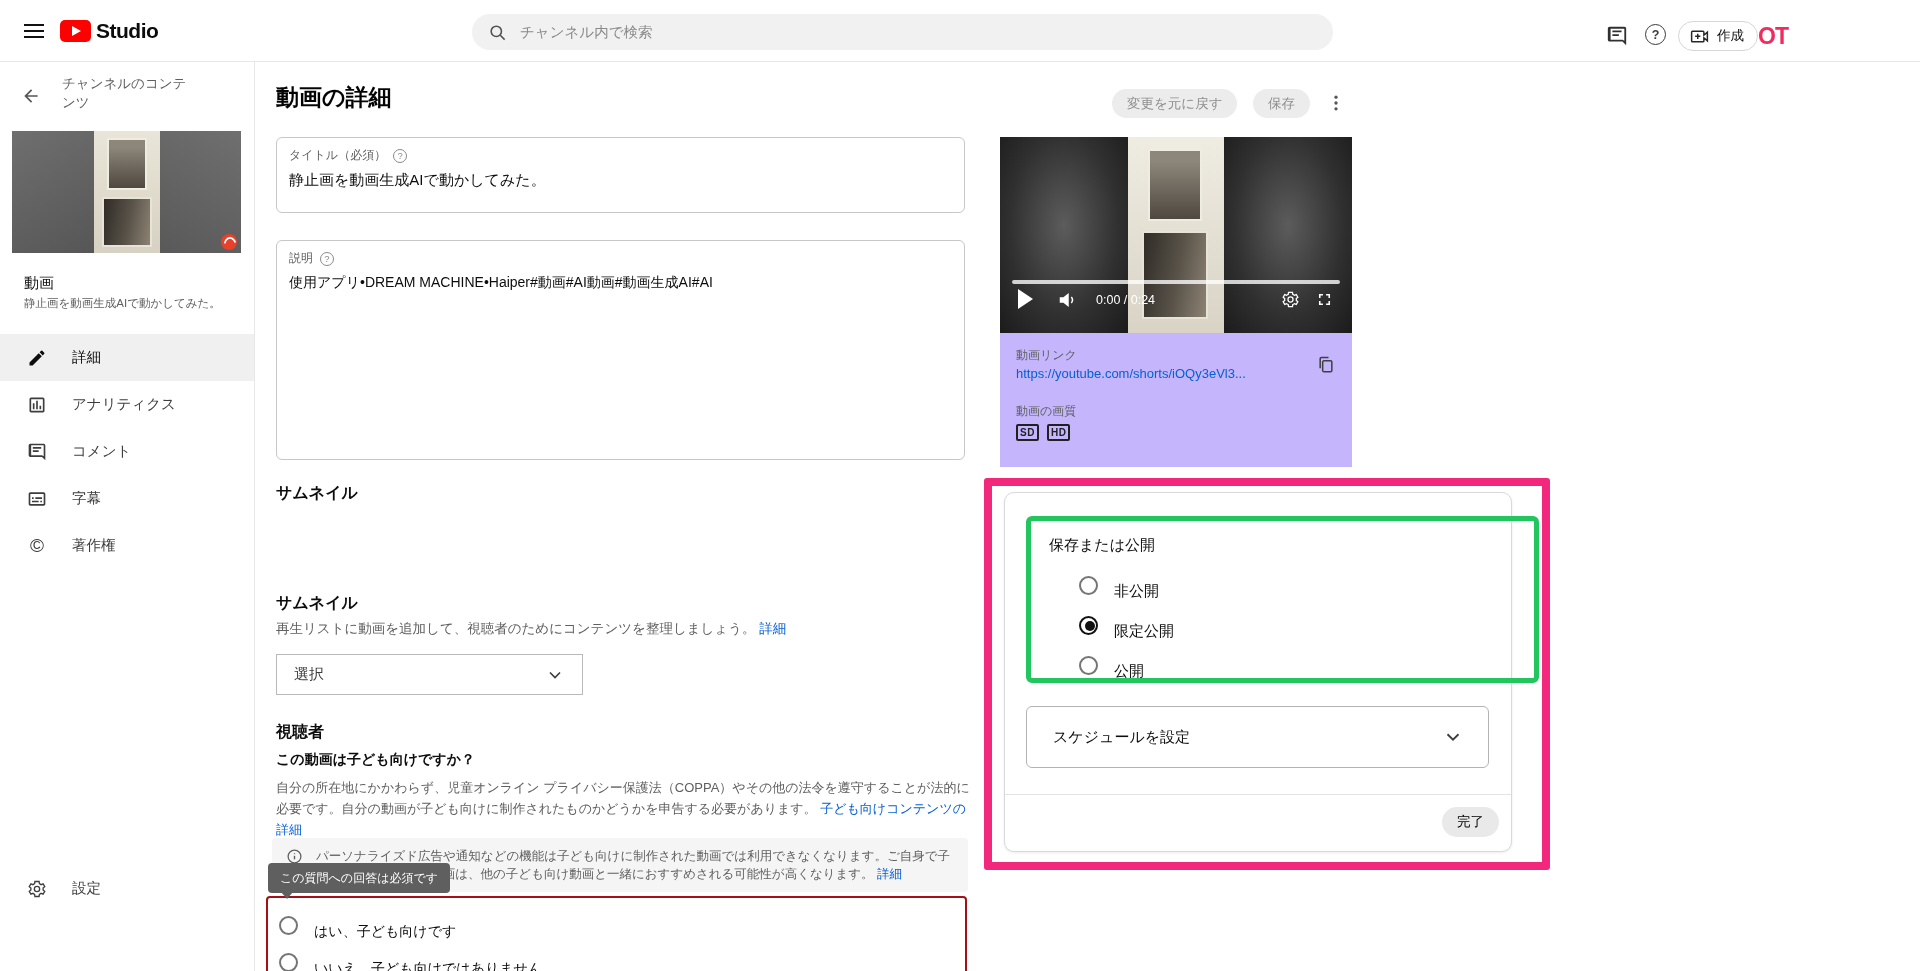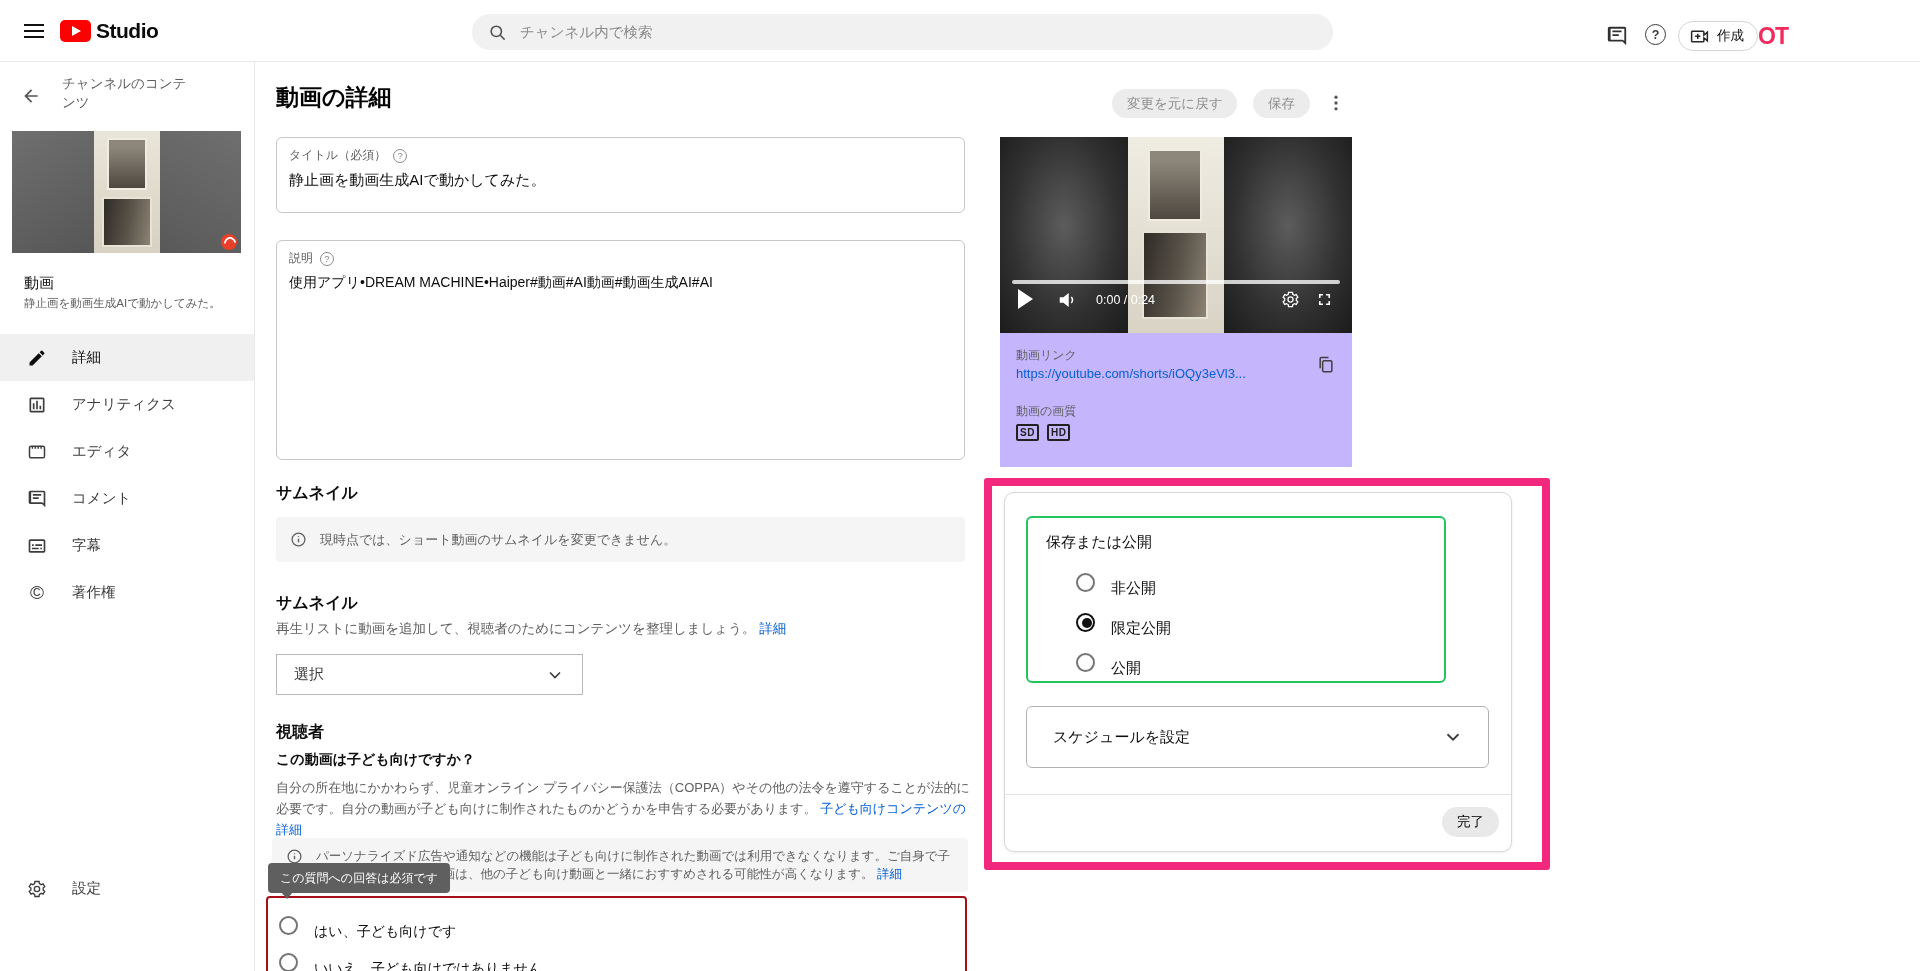--- a/index.html
+++ b/index.html
@@ -111,21 +111,21 @@
   #vl-label { position:absolute; left:16px; top:14px; font-size:12px; color:#606060; }
   #vl-link { position:absolute; left:16px; top:33px; font-size:13px; max-width:290px; white-space:nowrap; overflow:hidden; }
   #copy-icon { position:absolute; right:16px; top:22px; width:20px; height:20px; color:#3f3f3f; cursor:pointer; }
   #vq-label { position:absolute; left:16px; top:70px; font-size:12px; color:#606060; }
   #badges { position:absolute; left:16px; top:91px; display:flex; gap:8px; }
   .badge { border:2px solid #212121; border-radius:2px; font-size:10px; font-weight:700; color:#212121; padding:1px 2px; letter-spacing:0.5px; }
 
   
   #annotation { position:absolute; left:984px; top:478px; width:566px; height:392px; border:8px solid #f2287c; border-radius:3px; z-index:10; pointer-events:none; }
   #vis-card { position:absolute; left:1004px; top:492px; width:508px; height:360px; background:#fff; border:1px solid #d9d9d9; border-radius:10px; box-shadow:0 1px 3px rgba(0,0,0,.08); }
-  #vis-fieldset { position:absolute; left:21px; top:23px; width:420px; height:167px; border:2px solid #22c55e; border-radius:6px; }
+  #vis-fieldset { position:absolute; left:21px; top:23px; width:513px; height:167px; border:5px solid #22c55e; border-radius:6px; }
   #vis-legend { position:absolute; left:18px; top:15px; font-size:15px; color:#0d0d0d; }
   #vis-options { position:absolute; left:0; top:44px; width:100%; }
   #vis-options .radio-row { padding-left:48px; height:40px; }
   #vis-options .radio-label { font-size:15px; }
   #vis-select { position:absolute; left:21px; top:213px; width:463px; height:62px; border:1px solid #b3b3b3; border-radius:6px; display:flex; align-items:center; padding:0 24px 0 26px; font-size:15px; color:#0d0d0d; cursor:pointer; }
   #vis-select .chev { margin-left:auto; color:#3c3c3c; }
   #vis-divider { position:absolute; left:0; top:301px; width:100%; border-top:1px solid #e3e3e3; }
   #btn-done { position:absolute; left:437px; top:314px; width:57px; height:30px; border-radius:15px; background:#e9e9e9; font-size:13.5px; color:#000000; display:flex; align-items:center; justify-content:center; cursor:pointer; }
 </style>
 </head>
@@ -189,27 +189,20 @@
           </svg>
         <span class="sb-label">詳細</span>
       </div>
       <div class="sb-item">
         <svg class="sb-ico" viewBox="0 0 24 24" fill="currentColor">
             <path d="M19 3H5c-1.1 0-2 .9-2 2v14c0 1.1.9 2 2 2h14c1.1 0 2-.9 2-2V5c0-1.1-.9-2-2-2zm0 16H5V5h14v14zM7 10h2v7H7zm4-3h2v10h-2zm4 6h2v4h-2z"></path>
           </svg>
         <span class="sb-label">アナリティクス</span>
       </div>
       <div class="sb-item">
-        <svg class="sb-ico" viewBox="0 0 24 24" fill="none" stroke="currentColor" stroke-width="1.8">
-            <rect x="3" y="5" width="18" height="14" rx="2"></rect>
-            <path d="M6.5 5v3M10 5v3M13.5 5v3M17 5v3"></path>
-          </svg>
-        <span class="sb-label">エディタ</span>
-      </div>
-      <div class="sb-item">
         <svg class="sb-ico" viewBox="0 0 24 24" fill="currentColor">
             <path d="M20 2H4c-1.1 0-2 .9-2 2v12c0 1.1.9 2 2 2h14l4 4V4c0-1.1-.9-2-2-2zm-2 14H5V4h15v13.2L18 16zM7 6h10v2H7zm0 4h7v2H7z"></path>
           </svg>
         <span class="sb-label">コメント</span>
       </div>
       <div class="sb-item">
         <svg class="sb-ico" viewBox="0 0 24 24" fill="currentColor">
             <path d="M20 4H4c-1.1 0-2 .9-2 2v12c0 1.1.9 2 2 2h16c1.1 0 2-.9 2-2V6c0-1.1-.9-2-2-2zm0 14H4V6h16v12zM6 10h2v2H6zm0 4h8v2H6zm10 0h2v2h-2zm-6-4h8v2h-8z"></path>
           </svg>
         <span class="sb-label">字幕</span>
@@ -249,28 +242,20 @@
   </div>
   <div id="field-desc" class="fieldbox">
     <div class="field-label">
       <span>説明</span>
       <span class="q-icon"></span>
     </div>
     <div class="field-value">使用アプリ•DREAM MACHINE•Haiper#動画#AI動画#動画生成AI#AI</div>
   </div>
 
   <div id="h-thumb" class="sec-h">サムネイル</div>
-  <div id="banner-thumb">
-    <svg class="info-ico" viewBox="0 0 24 24" fill="none" stroke="currentColor" stroke-width="1.8">
-        <circle cx="12" cy="12" r="9"></circle>
-        <path d="M12 11v5" stroke-width="2"></path>
-        <path d="M12 7.5v1.2" stroke-width="2"></path>
-      </svg>
-    <span>現時点では、ショート動画のサムネイルを変更できません。</span>
-  </div>
 
   <div id="h-playlist" class="sec-h">サムネイル</div>
   <div id="playlist-desc">
     <span>再生リストに動画を追加して、視聴者のためにコンテンツを整理しましょう。</span>
     <a class="blue">詳細</a>
   </div>
   <div id="playlist-select">
     <span>選択</span>
     <svg class="chev" width="20" height="20" viewBox="0 0 24 24" fill="none" stroke="currentColor" stroke-width="2">
         <polyline points="6 9 12 15 18 9"></polyline>

